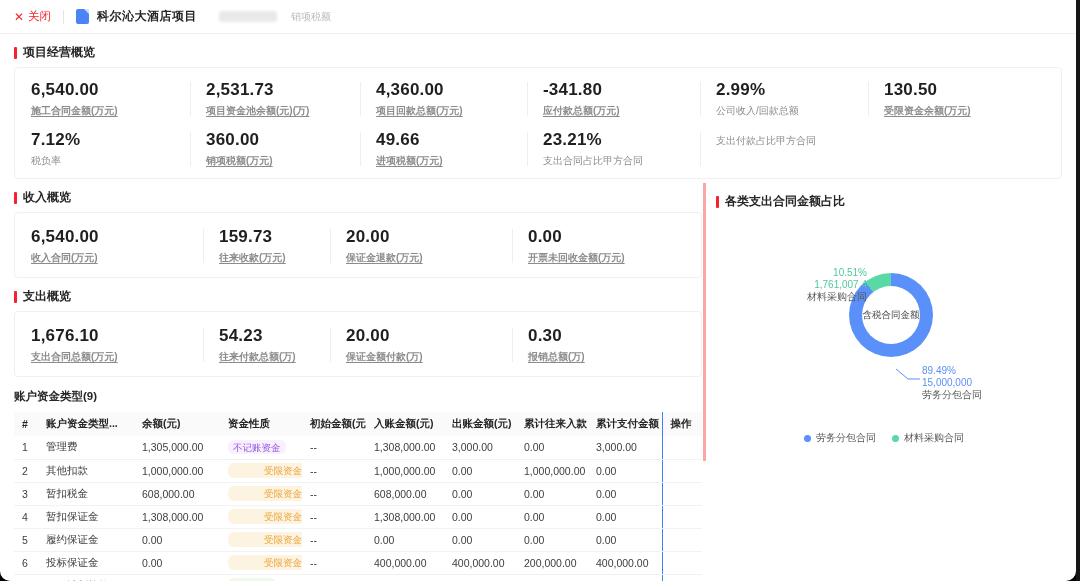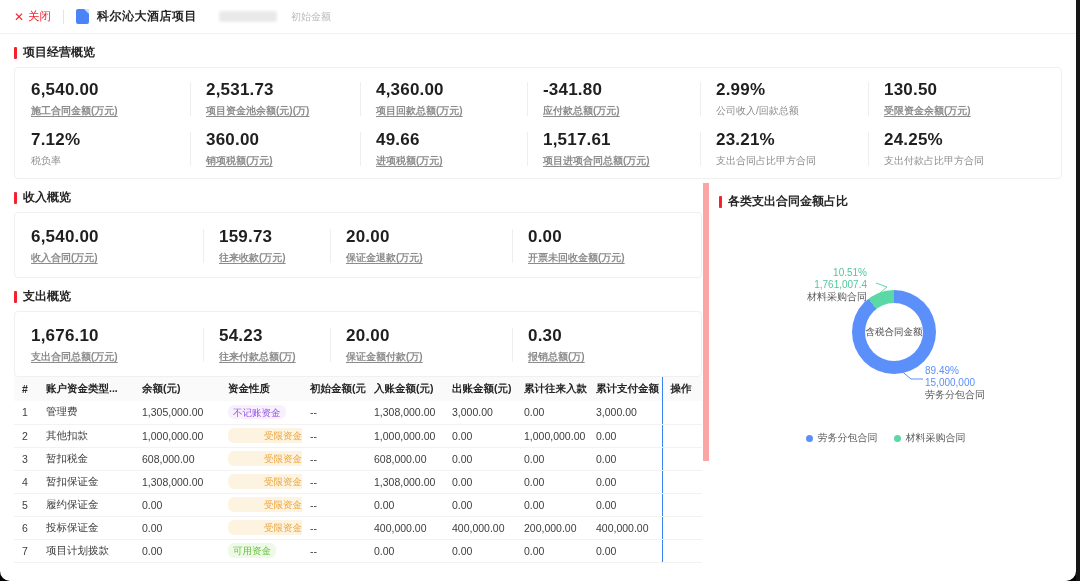--- a/index.html
+++ b/index.html
@@ -35,25 +35,25 @@
   .metric.sep::before { content:''; position:absolute; left:0; top:4px; height:34px; width:1px; background:#eeeeee; }
   .m-val { font-size:17px; font-weight:bold; color:#1f1f1f; letter-spacing:.2px; }
   .m-lab { font-size:10px; color:#8c8c8c; margin-top:4px; }
   .m-lab[data-u="true"] { text-decoration:underline; text-underline-offset:2px;font-weight:bold; }
   .mrow4 { display:grid; grid-template-columns:188px 127px 182px 1fr; }
   .card-half { margin:0 0 0 14px; width:688px; padding:12px 0 10px; }
 
   
   .mid { display:flex; align-items:flex-start; }
   .left-col { width:703px; }
-  .chart-panel { position:relative; width:359px; height:278px; border-left:6px solid #fca5a5; margin-top:4px; padding-top:6px; }
+  .chart-panel { position:relative; width:359px; height:278px; border-left:3px solid #fca5a5; margin-top:4px; padding-top:6px; }
   .chart-panel .sec-head { margin:4px 10px 0; }
 
   
-  .donut { position:absolute; left:143px; top:107px; width:84px; height:84px; border-radius:50%; }
+  .donut { position:absolute; left:143px; top:90px; width:84px; height:84px; border-radius:50%; }
   .donut-hole { position:absolute; left:13px; top:13px; width:58px; height:58px; background:#fff; border-radius:50%;
     display:flex; align-items:center; justify-content:center; }
   .donut-center { font-size:9.5px; color:#4a4a4a; white-space:nowrap; }
   .callout { position:absolute; font-size:10px; line-height:12px; }
   .callout.green { right:195px; top:84px; text-align:right; }
   .callout.blue { left:216px; top:182px; text-align:left; }
   .c-green { color:#51c79b; }
   .c-blue { color:#5b8ff9; }
   .c-name { color:#595959; }
   .conn { position:absolute; left:0; top:0; width:359px; height:278px; pointer-events:none; }
@@ -84,21 +84,21 @@
 
   <div class="topbar">
     <span class="close-btn">
       <span class="close-x">✕</span>
       <span>关闭</span>
     </span>
     <span class="tb-div"></span>
     <span class="doc-icon"></span>
     <span class="proj-title">科尔沁大酒店项目</span>
     <span class="smudge"></span>
-    <span class="field-label">初始金额</span>
+    <span class="field-label">销项税额</span>
   </div>
 
   <div class="sec-head">
     <span class="red-bar"></span>
     <span class="sec-title">项目经营概览</span>
   </div>
   <div class="card card-overview">
     <div class="mrow">
       <div class="metric">
         <div class="m-val">6,540.00</div>
@@ -132,29 +132,24 @@
       </div>
       <div class="metric sep">
         <div class="m-val">360.00</div>
         <div class="m-lab" data-u="true">销项税额(万元)</div>
       </div>
       <div class="metric sep">
         <div class="m-val">49.66</div>
         <div class="m-lab" data-u="true">进项税额(万元)</div>
       </div>
       <div class="metric sep">
-        <div class="m-val">1,517.61</div>
-        <div class="m-lab" data-u="true">项目进项合同总额(万元)</div>
-      </div>
-      <div class="metric sep">
         <div class="m-val">23.21%</div>
         <div class="m-lab" data-u="false">支出合同占比甲方合同</div>
       </div>
       <div class="metric sep">
-        <div class="m-val">24.25%</div>
         <div class="m-lab" data-u="false">支出付款占比甲方合同</div>
       </div>
     </div>
   </div>
 
   <div class="mid">
     <div class="left-col">
 
       <div class="sec-head">
         <span class="red-bar"></span>
@@ -199,20 +194,21 @@
             <div class="m-val">20.00</div>
             <div class="m-lab" data-u="true">保证金额付款(万)</div>
           </div>
           <div class="metric sep">
             <div class="m-val">0.30</div>
             <div class="m-lab" data-u="true">报销总额(万)</div>
           </div>
         </div>
       </div>
 
+      <div class="tbl-title">账户资金类型(9)</div>
       <table>
         <colgroup>
           <col style="width:24px">
             <col style="width:96px">
             <col style="width:86px">
             <col style="width:82px">
             <col style="width:64px">
           <col style="width:78px">
             <col style="width:72px">
             <col style="width:72px">

